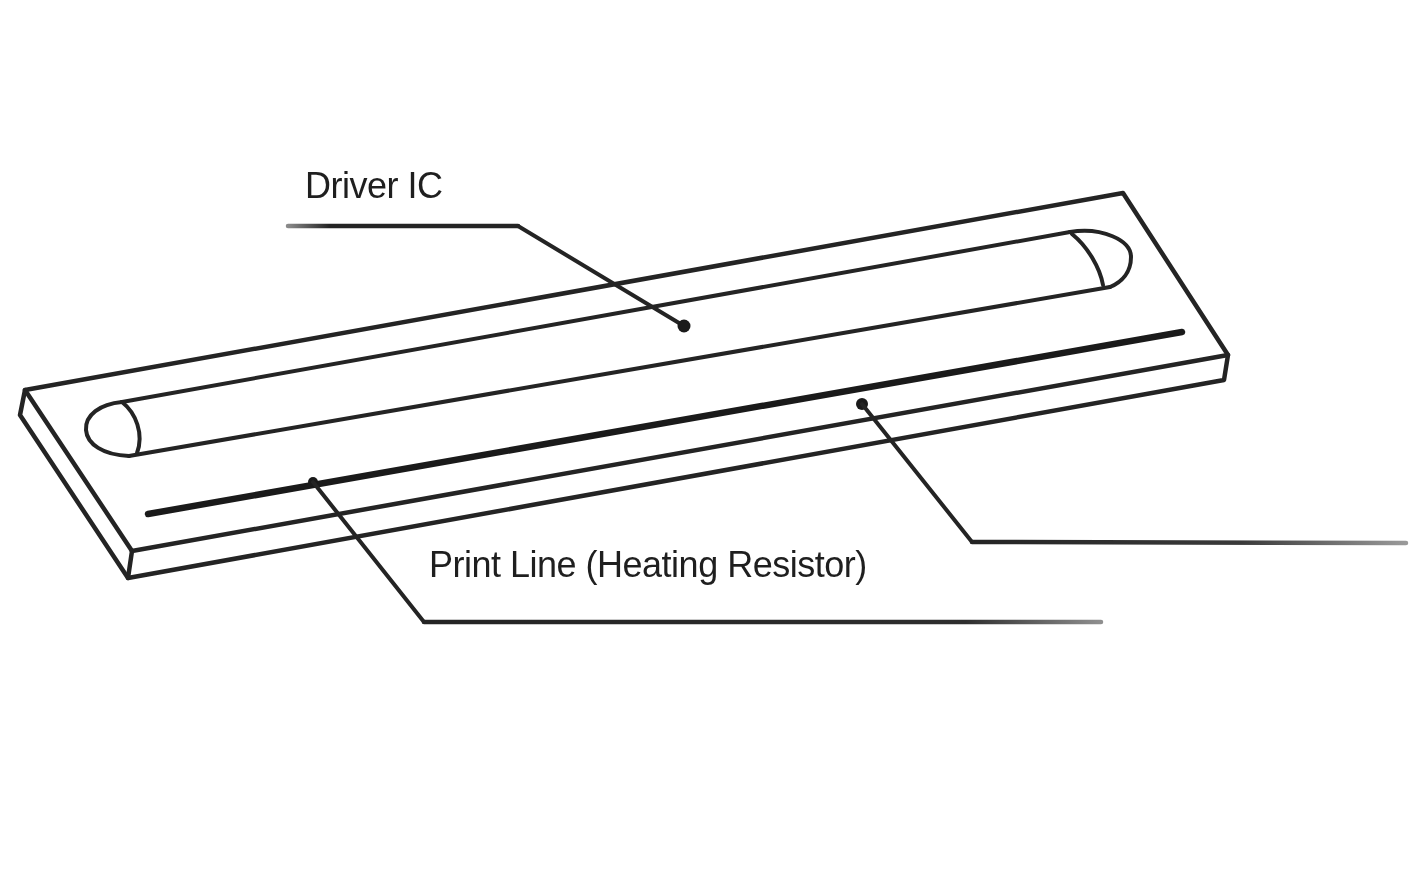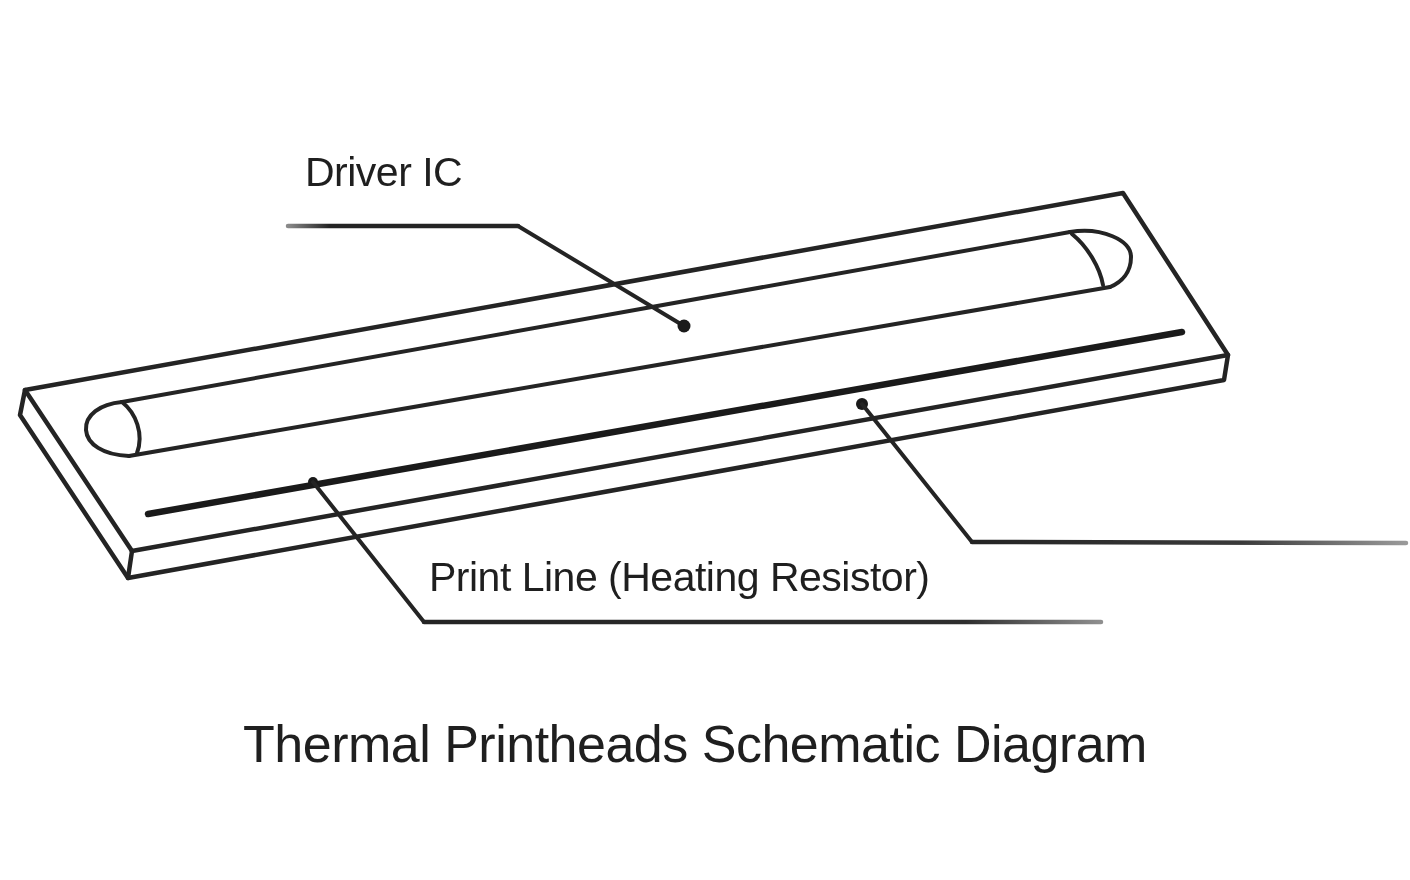--- a/index.html
+++ b/index.html
@@ -18,29 +18,30 @@
   }
   .canvas svg.drawing {
     position: absolute;
     left: 0;
     top: 0;
     width: 1410px;
     height: 880px;
   }
   .label {
     position: absolute;
-    font-size: 41px;
+    font-size: 36px;
     line-height: 1;
     letter-spacing: -0.5px;
     white-space: nowrap;
     color: var(--ink, #1f1f1f);
+    margin-top: 16px;
   }
   .label-driver   { left: 305px; top: 152px; }
   .label-ceramic  { left: 977px; top: 477px; }
-  .label-print    { left: 429px; top: 557px; }
+  .label-print    { left: 429px; top: 531px; }
   .caption {
     position: absolute;
     left: 0;
     top: 718px;
     width: 1390px;
     text-align: center;
     font-size: 52px;
     line-height: 1;
     letter-spacing: -0.5px;
     white-space: nowrap;
@@ -97,15 +98,14 @@
     <circle cx="313" cy="482" r="5" fill="#1a1a1a" stroke="none"></circle>
     <path d="M 313 482 L 424 622" stroke="#242424" stroke-width="4"></path>
     <path d="M 424 622 L 1101 622" stroke="url(#fadePrintUnderline)" stroke-width="4.5"></path>
   </svg>
 
   <div class="label label-driver">Driver IC</div>
 
 
   <div class="label label-print">Print Line (Heating Resistor)</div>
 
-  <div class="caption">Thermal Printheads Schematic Diagram</div>
 
 </div>
 
 </body></html>

